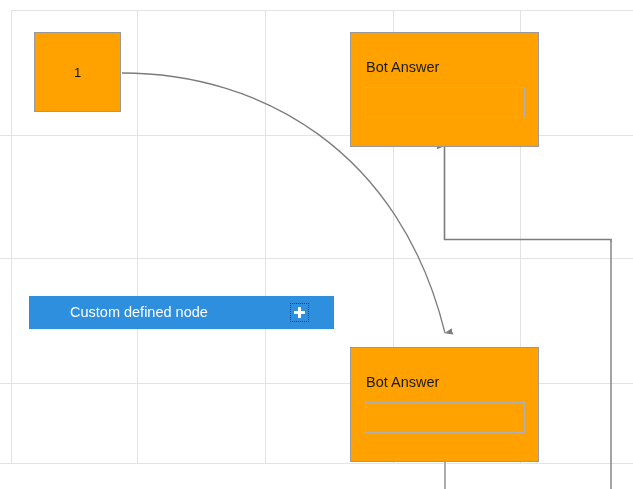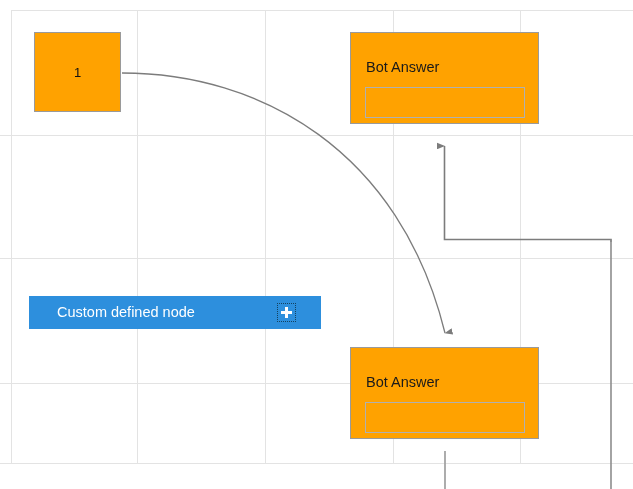--- a/index.html
+++ b/index.html
@@ -41,21 +41,21 @@
     align-items: center;
     justify-content: center;
   }
   .node-start .node-index {
     font-size: 13px;
     color: #111111;
     line-height: 1;
   }
   .node-bot {
     width: 189px;
-    height: 92px;
+    height: 115px;
     padding: 0;
   }
   .node-bot-top { left: 350px; top: 32px; }
   .node-bot-bottom { left: 350px; top: 347px; }
   .node-title {
     position: absolute;
     left: 15px;
     top: 27px;
     font-size: 14.5px;
     color: #1a1a1a;
@@ -75,20 +75,21 @@
 
   .palette-bar {
     position: absolute;
     left: 29px;
     top: 296px;
     width: 292px;
     height: 33px;
     background: #2d8fdd;
     display: flex;
     align-items: center;
+    padding-left: 13px;
   }
   .palette-label {
     margin-left: 28px;
     font-size: 14.5px;
     color: #ffffff;
     line-height: 1;
     white-space: nowrap;
   }
   .palette-add {
     position: absolute;

